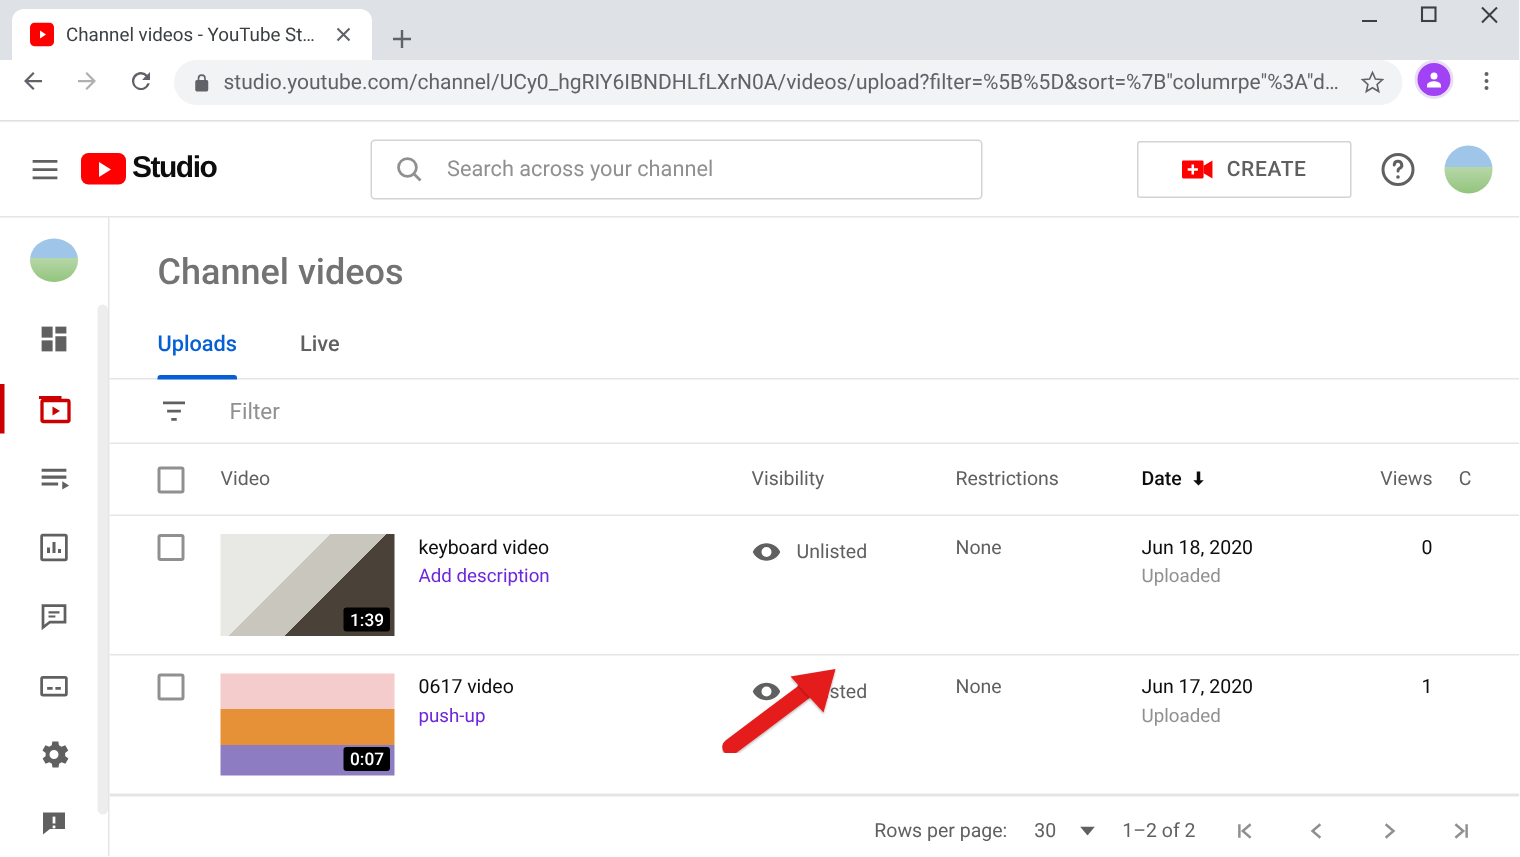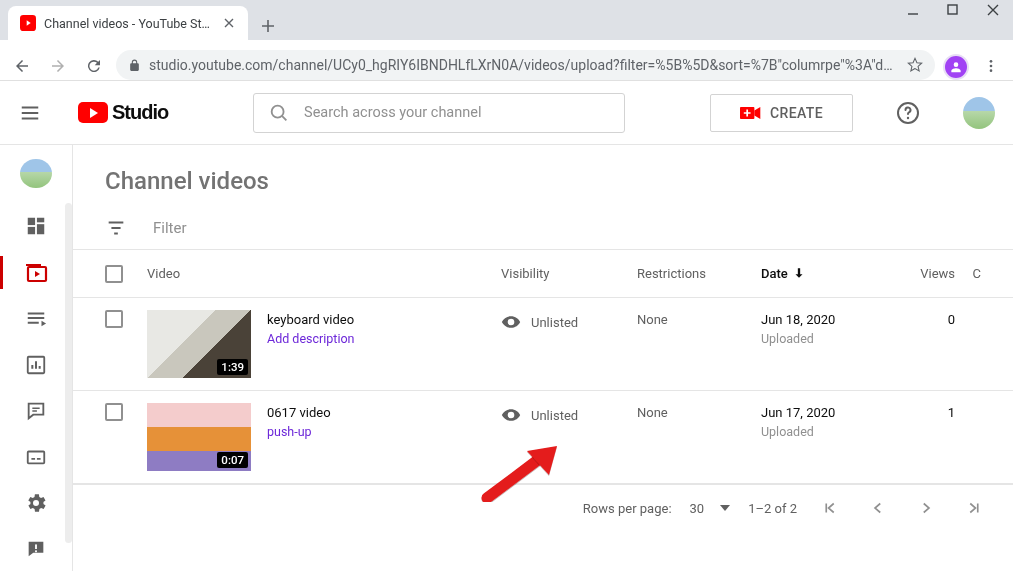--- a/index.html
+++ b/index.html
@@ -9,38 +9,38 @@
   .chrome-top { background: #dee1e6; height: 81px; display: flex; flex-direction: column; }
   .tab-strip { height: 40px; display: flex; align-items: flex-end; padding-left: 8px; position: relative; }
   .tab { display: flex; align-items: center; gap: 8px; background: #fff; height: 34px; padding: 0 12px; border-radius: 8px 8px 0 0; width: 240px; font-size: 12.5px; color: #3c4043; }
   .tab .favicon { width: 16px; height: 16px; display:flex; align-items:center; justify-content:center;}
   .tab .title { flex: 1; white-space: nowrap; overflow: hidden; text-overflow: ellipsis; }
   .tab .close { width: 14px; height: 14px; display:flex;align-items:center;justify-content:center; color:#5f6368;}
   .new-tab { width: 28px; height: 28px; margin-left: 6px; display: flex; align-items: center; justify-content: center; color: #5f6368; border-radius:50%;}
   .win-controls { position: absolute; right: 8px; top: 4px; display: flex; gap: 22px; color: #3c4043; }
   .win-controls span { width: 18px; text-align: center; }
 
-  .addr-bar { background: #fff; height: 41px; display: flex; align-items: flex-end; padding: 0 8px; gap: 8px; border-bottom: 1px solid #e0e0e0;}
+  .addr-bar { background: #fff; height: 41px; display: flex; align-items: flex-start; padding: 0 8px; gap: 8px; border-bottom: 1px solid #e0e0e0;}
   .nav-ico { width: 28px; height: 28px; display: flex; align-items: center; justify-content: center; color: #5f6368; border-radius:50%;}
   .nav-ico.dis { color: #b0b0b0; }
   .url-box { flex: 1; height: 30px; background: #f1f3f4; border-radius: 15px; display: flex; align-items: center; padding: 0 12px; gap: 8px; font-size: 14px; color: #3c4043; overflow:hidden;}
   .url-text { flex: 1; white-space: nowrap; overflow: hidden; text-overflow: ellipsis; color:#5f6368;}
   .star { color: #5f6368; }
   .prof { width: 26px; height: 26px; border-radius: 50%; background: #a142f4; display: flex; align-items: center; justify-content: center; color: #fff; font-size: 14px; border:2px solid #e8dff5;}
   .menu3 { width: 28px; height: 28px; display:flex;align-items:center;justify-content:center;color:#5f6368;}
 
   
-  .yt-header { height: 64px; display: flex; align-items: center; padding: 0 18px; gap: 36px; border-bottom:1px solid #e5e5e5;}
+  .yt-header { height: 64px; display: flex; align-items: center; padding: 0 18px; gap: 12px; border-bottom:1px solid #e5e5e5;}
   .hamburger { width: 24px; height: 24px; color: #606060; display:flex;align-items:center;justify-content:center;}
   .logo { display: flex; align-items: center; gap: 2px; }
   .logo-play { width: 30px; height: 21px; background: #ff0000; border-radius: 5px; display:flex;align-items:center;justify-content:center;}
   .logo-play::after{content:'';border-left:8px solid #fff;border-top:5px solid transparent;border-bottom:5px solid transparent;margin-left:2px;}
   .logo-text { font-weight: 700; font-size: 20px; letter-spacing: -1px; margin-left: 2px; font-family: Arial;}
   .search-wrap { flex: 1; display: flex; justify-content: center; }
-  .search-box { width: 372px; height: 40px; border: 1px solid #d3d3d3; border-radius: 3px; display: flex; align-items: center; padding: 0 14px; gap: 14px; }
+  .search-box { width: 408px; height: 40px; border: 1px solid #d3d3d3; border-radius: 3px; display: flex; align-items: center; padding: 0 14px; gap: 14px; }
   .search-box input { border: none; outline: none; flex: 1; font-size: 14.5px; color: #606060; background:transparent;}
   .search-box input::placeholder{color:#909090;}
   .create-btn { height: 38px; border: 1px solid #d3d3d3; background: #fff; padding: 0 29px; display: flex; align-items: center; gap: 8px; font-size: 14px; font-weight: 500; letter-spacing: .4px; color: #5f5f5f; border-radius:2px;}
   .create-btn svg{color:#f00;}
   .help-ico { width: 38px; height: 38px; display: flex; align-items: center; justify-content: center; color: #606060; }
   .avatar { width: 32px; height: 32px; border-radius: 50%; background: linear-gradient(180deg,#9fc5e8 45%,#b6d7a8 45%,#93c47d 100%); }
 
   
   .body-row { display: flex; height: calc(100% - 81px - 64px); }
   .sidebar { width: 72px; display: flex; flex-direction: column; align-items: center; padding-top: 14px; gap: 2px; position:relative;}
@@ -66,21 +66,21 @@
   .col-video{flex:1;}
   .col-vis{width:136px;}
   .col-restr{width:124px;}
   .col-date{width:138px; display:flex;align-items:flex-start;gap:4px;}
   .col-date.sorted{color:#0d0d0d;font-weight:500;}
   .col-views{width:56px;text-align:right;}
   .col-x{width:26px;}
 
   .trow{display:flex;align-items:flex-start;padding:12px 32px;border-bottom:1px solid #e5e5e5;position:relative;}
   .chk{width:18px;height:18px;border:2px solid #909090;border-radius:2px;}
-  .thumb{width:104px;height:68px;background:#888;position:relative;margin-right:16px;overflow:hidden;}
+  .thumb{width:116px;height:68px;background:#888;position:relative;margin-right:16px;overflow:hidden;}
   .thumb.kb{background:linear-gradient(135deg,#e8e8e4 40%,#c9c7bd 40%,#c9c7bd 60%,#4a4238 60%);}
   .thumb.gym{background:linear-gradient(180deg,#f4cccc 35%,#e69138 35%,#e69138 70%,#8e7cc3 70%);}
   .dur{position:absolute;right:3px;bottom:3px;background:#000;color:#fff;font-size:11.5px;font-weight:500;padding:1px 4px;border-radius:2px;}
   .vmeta{display:flex;flex-direction:column;gap:4px;padding-top:2px;}
   .vtitle{font-size:13px;color:#0d0d0d;}
   .vdesc{font-size:12.5px;color:#6d28d9;}
   .vis-cell{display:flex;align-items:center;gap:10px;color:#606060;padding-top:2px;}
   .date-cell{display:flex;flex-direction:column;gap:4px;padding-top:2px;}
   .date-cell .sub{color:#909090;font-size:12.5px;}
   .views-cell{padding-top:2px;text-align:right;}
@@ -273,20 +273,24 @@
           <path d="M4 4h16v12H9l-5 4z" fill="#606060"></path>
           <rect x="11" y="7" width="2" height="5" fill="#fff"></rect>
           <rect x="11" y="13.5" width="2" height="2" fill="#fff"></rect>
         </svg>
       </div>
   </div>
 
   <div class="main" style="position:relative;">
     <div class="page-title">Channel videos</div>
 
+    <div class="tabs">
+      <div class="tab-btn active">Uploads</div>
+      <div class="tab-btn">Live</div>
+    </div>
 
     <div class="filter-row">
       <span>
           <svg width="22" height="22" viewBox="0 0 24 24">
             <path d="M4 6h16M7 12h10M10 18h4" stroke="#606060" stroke-width="2"></path>
           </svg>
         </span>
       <input placeholder="Filter" style="">
     </div>
 

